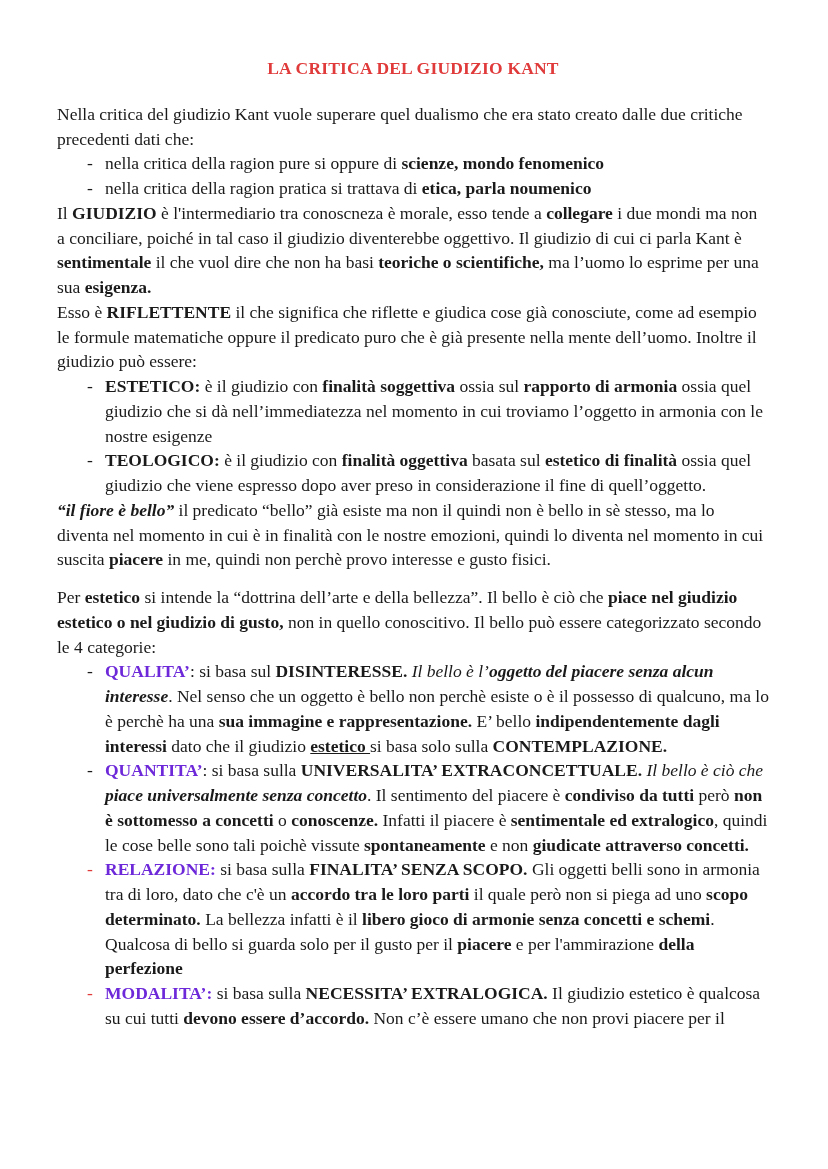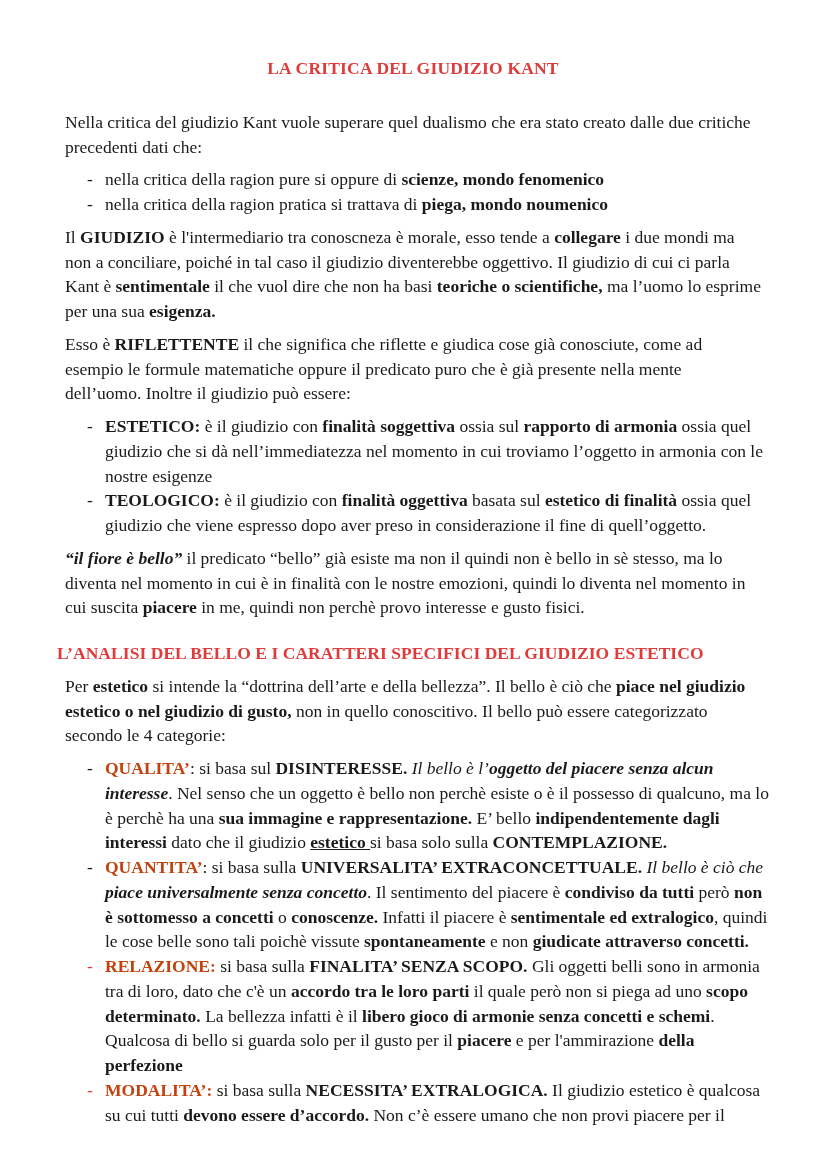--- a/index.html
+++ b/index.html
@@ -39,21 +39,21 @@
     line-height: 1.25;
   }
   .section-head {
     color: #e03a3a;
     font-size: 17.5px;
     margin: 0;
     line-height: 1.42;
     letter-spacing: 0.05px;
   }
   p.para {
-    margin: 8px;
+    margin: 0;
     font-size: 17.5px;
     line-height: 1.415;
     text-align: left;
   }
   .spacer-para {
     height: 22px;
   }
   .gap-small { height: 13px; }
   ul.dash-list {
     list-style: none;
@@ -71,21 +71,21 @@
     left: 30px;
     top: 0;
     font-size: 17.5px;
     line-height: 1.415;
   }
   .dash.red { color: #e03a3a; }
   .dash.dark { color: #1a1a1a; }
   b, strong { font-weight: bold; }
   i, em { }
   u { text-decoration: underline; }
-  .red { color: #c2410c; }
+  .red { color: #6d28d9; }
 </style>
 </head>
 <body>
 
 <div class="page">
   <div class="content">
 
     <h1 class="doc-title">LA CRITICA DEL GIUDIZIO KANT</h1>
 
     <div class="spacer-para"></div>
@@ -95,21 +95,21 @@
       <span>critiche precedenti dati che:</span>
     </p>
 
     <ul class="dash-list">
       <li>
         <span class="dash dark">-</span>
         <span>nella critica della ragion pure si oppure di </span><b>scienze, mondo fenomenico</b>
       </li>
       <li>
         <span class="dash dark">-</span>
-        <span>nella critica della ragion pratica si trattava di </span><b>piega, mondo noumenico</b>
+        <span>nella critica della ragion pratica si trattava di </span><b>etica, parla noumenico</b>
       </li>
     </ul>
 
     <p class="para"><span>Il </span><b>GIUDIZIO</b><span> è l'intermediario tra conoscneza è morale, esso tende a </span><b>collegare</b><span> i due mondi ma non a conciliare, poiché in tal caso il giudizio diventerebbe oggettivo. Il giudizio di cui ci parla Kant è </span><b>sentimentale</b><span> il che vuol dire che non ha basi </span><b>teoriche o scientifiche,</b><span> ma l’uomo lo esprime per una sua </span><b>esigenza.</b></p>
 
     <p class="para"><span>Esso è </span><b>RIFLETTENTE</b><span> il che significa che riflette e giudica cose già conosciute, come ad esempio le formule matematiche oppure il predicato puro che è già presente nella mente dell’uomo. Inoltre il giudizio può essere:</span></p>
 
     <ul class="dash-list">
       <li>
         <span class="dash dark">-</span>
@@ -119,21 +119,20 @@
         <span class="dash dark">-</span>
         <b>TEOLOGICO:</b><span> è il giudizio con </span><b>finalità oggettiva</b><span> basata sul </span><b>estetico di finalità</b><span> ossia quel giudizio che viene espresso dopo aver preso in considerazione il fine di quell’oggetto.</span>
       </li>
     </ul>
 
     <p class="para"><i><b>“il fiore è bello”</b></i><span> il predicato “bello” già esiste ma non il quindi non è bello in sè stesso, ma lo diventa nel momento in cui è in finalità con le nostre emozioni, quindi lo diventa nel momento in cui suscita </span><b>piacere</b><span> in me, quindi non perchè provo interesse e gusto fisici.</span></p>
 
 
     <div class="gap-small"></div>
 
-    <h2 class="section-head">L’ANALISI DEL BELLO E I CARATTERI SPECIFICI DEL GIUDIZIO ESTETICO</h2>
 
     <p class="para"><span>Per </span><b>estetico</b><span> si intende la “dottrina dell’arte e della bellezza”. Il bello è ciò che </span><b>piace nel giudizio estetico o nel giudizio di gusto,</b><span> non in quello conoscitivo. Il bello può essere categorizzato secondo le 4 categorie:</span></p>
 
     <ul class="dash-list">
 
       <li>
         <span class="dash dark">-</span>
         <b class="red">QUALITA’</b><span>: si basa sul </span><b>DISINTERESSE.</b><i> Il bello è l’</i><i><b>oggetto del piacere senza alcun interesse</b></i><span>. Nel senso che un oggetto è bello non perchè esiste o è il possesso di qualcuno, ma lo è perchè ha una </span><b>sua immagine e rappresentazione.</b><span> E’ bello </span><b>indipendentemente dagli interessi</b><span> dato che il giudizio </span><b><u>estetico </u></b><span>si basa solo sulla </span><b>CONTEMPLAZIONE.</b>
       </li>
 

